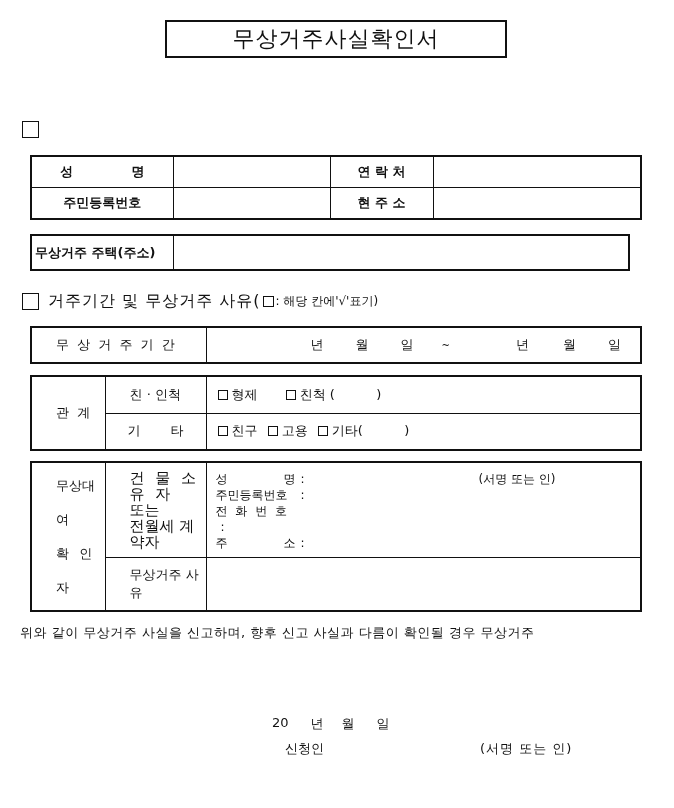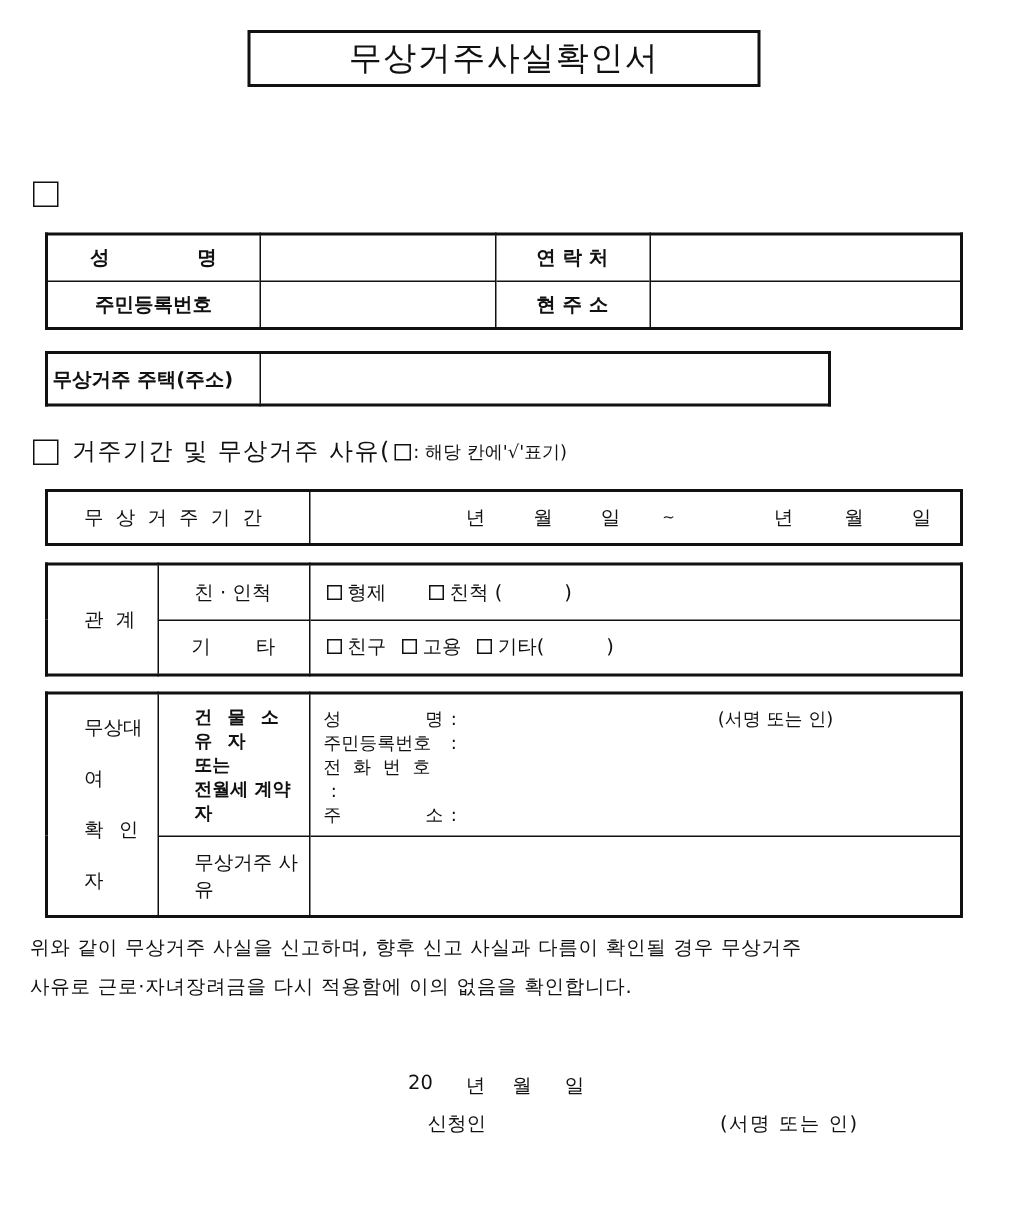--- a/index.html
+++ b/index.html
@@ -74,21 +74,21 @@
   </tr>
   <tr style="height:32px;">
     <td class="lbl-bold">주민등록번호</td>
     <td></td>
     <td class="lbl-bold">현 주 소</td>
     <td></td>
   </tr>
 </tbody>
   </table>
 
-<table class="outer" style="left:30px; top:234px; width:524px; height:37px;">
+<table class="outer" style="left:30px; top:234px; width:600px; height:37px;">
   <colgroup>
       <col style="width:142px">
       <col>
     </colgroup>
   <tbody>
       <tr>
     <td class="lbl-bold" style="text-align:left; padding-left:3px; white-space:nowrap;">무상거주 주택(주소)</td>
     <td></td>
   </tr>
 </tbody>
@@ -160,21 +160,21 @@
       <col style="width:74px">
       <col style="width:101px">
       <col>
     </colgroup>
   <tbody>
       <tr style="height:95px;">
     <td rowspan="2" class="center dot-right" style="line-height:34px;">
       <div>무상대여</div>
       <div style="letter-spacing:3px;">확 인 자</div>
     </td>
-    <td class="center dot-bottom" style="line-height:16px; font-size:12px;font-weight:bold;">
+    <td class="center dot-bottom" style="line-height:16px; font-size:15px;">
       <div style="letter-spacing:3px;">건 물 소 유 자</div>
       <div>또는</div>
       <div>전월세 계약자</div>
     </td>
     <td class="dot-bottom" style="vertical-align:top; padding:8px 0 0 9px; position:relative;">
       <div style="font-size:12px; line-height:16px;">
         <div style="display:flex;">
           <span style="width:80px; display:flex; justify-content:space-between;">
                 <span>성</span>
                 <span>명</span>
@@ -202,21 +202,20 @@
   </tr>
   <tr style="height:54px;">
     <td class="center">무상거주 사유</td>
     <td></td>
   </tr>
 </tbody>
   </table>
 
 <div class="abs paragraph" style="left:20px; top:620px; width:640px;">
   <div>위와 같이 무상거주 사실을 신고하며, 향후 신고 사실과 다름이 확인될 경우 무상거주</div>
-  <div>사유로 근로·자녀장려금을 다시 적용함에 이의 없음을 확인합니다.</div>
 </div>
 
 <div class="abs" style="left:272px; top:715px; font-size:13px; display:flex;">
   <span>20</span>
   <span style="margin-left:22px;">년</span>
   <span style="margin-left:18px;">월</span>
   <span style="margin-left:22px;">일</span>
 </div>
 
 <div class="abs" style="left:285px; top:740px; font-size:13px;">신청인</div>

